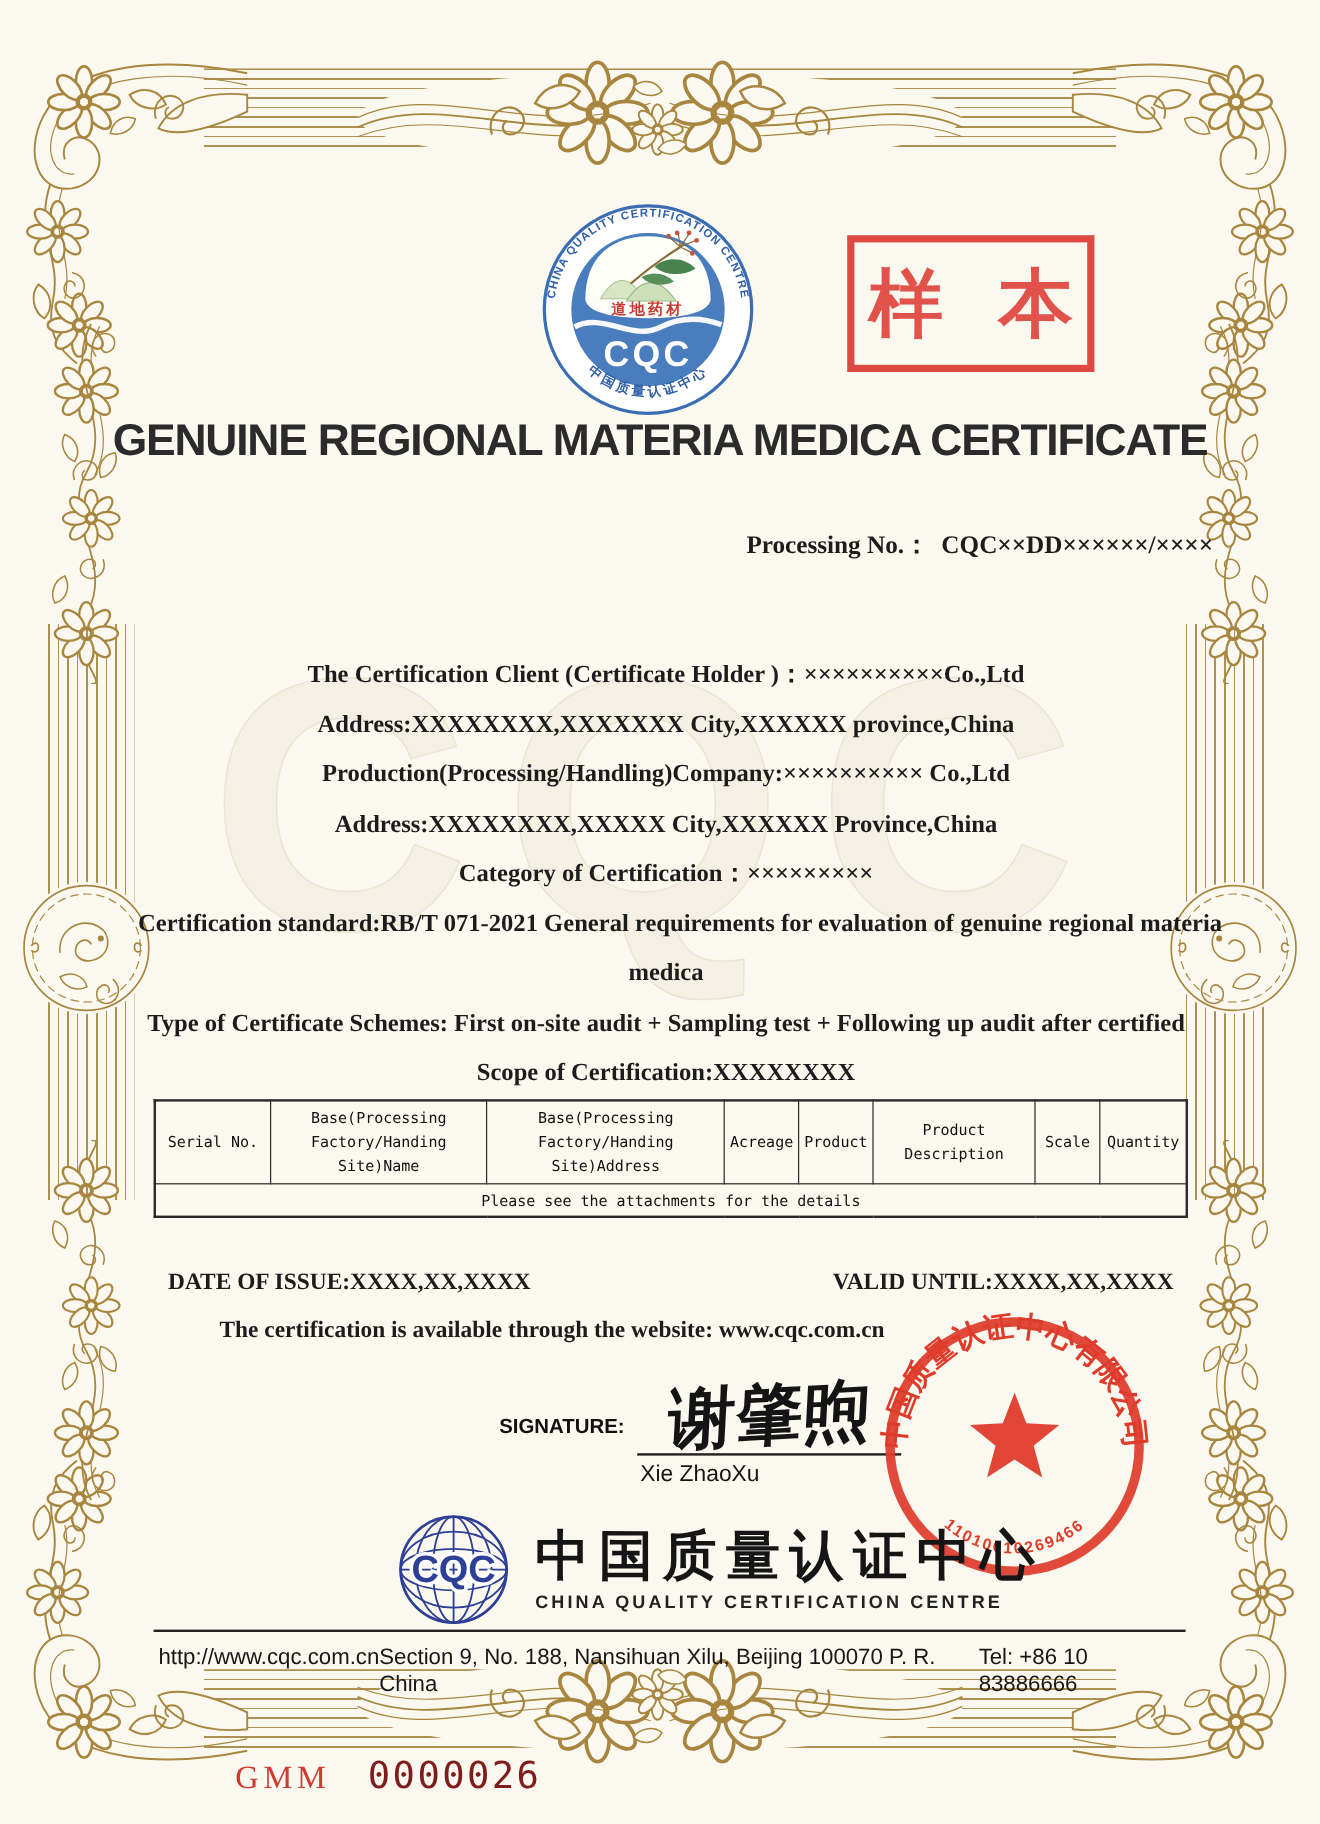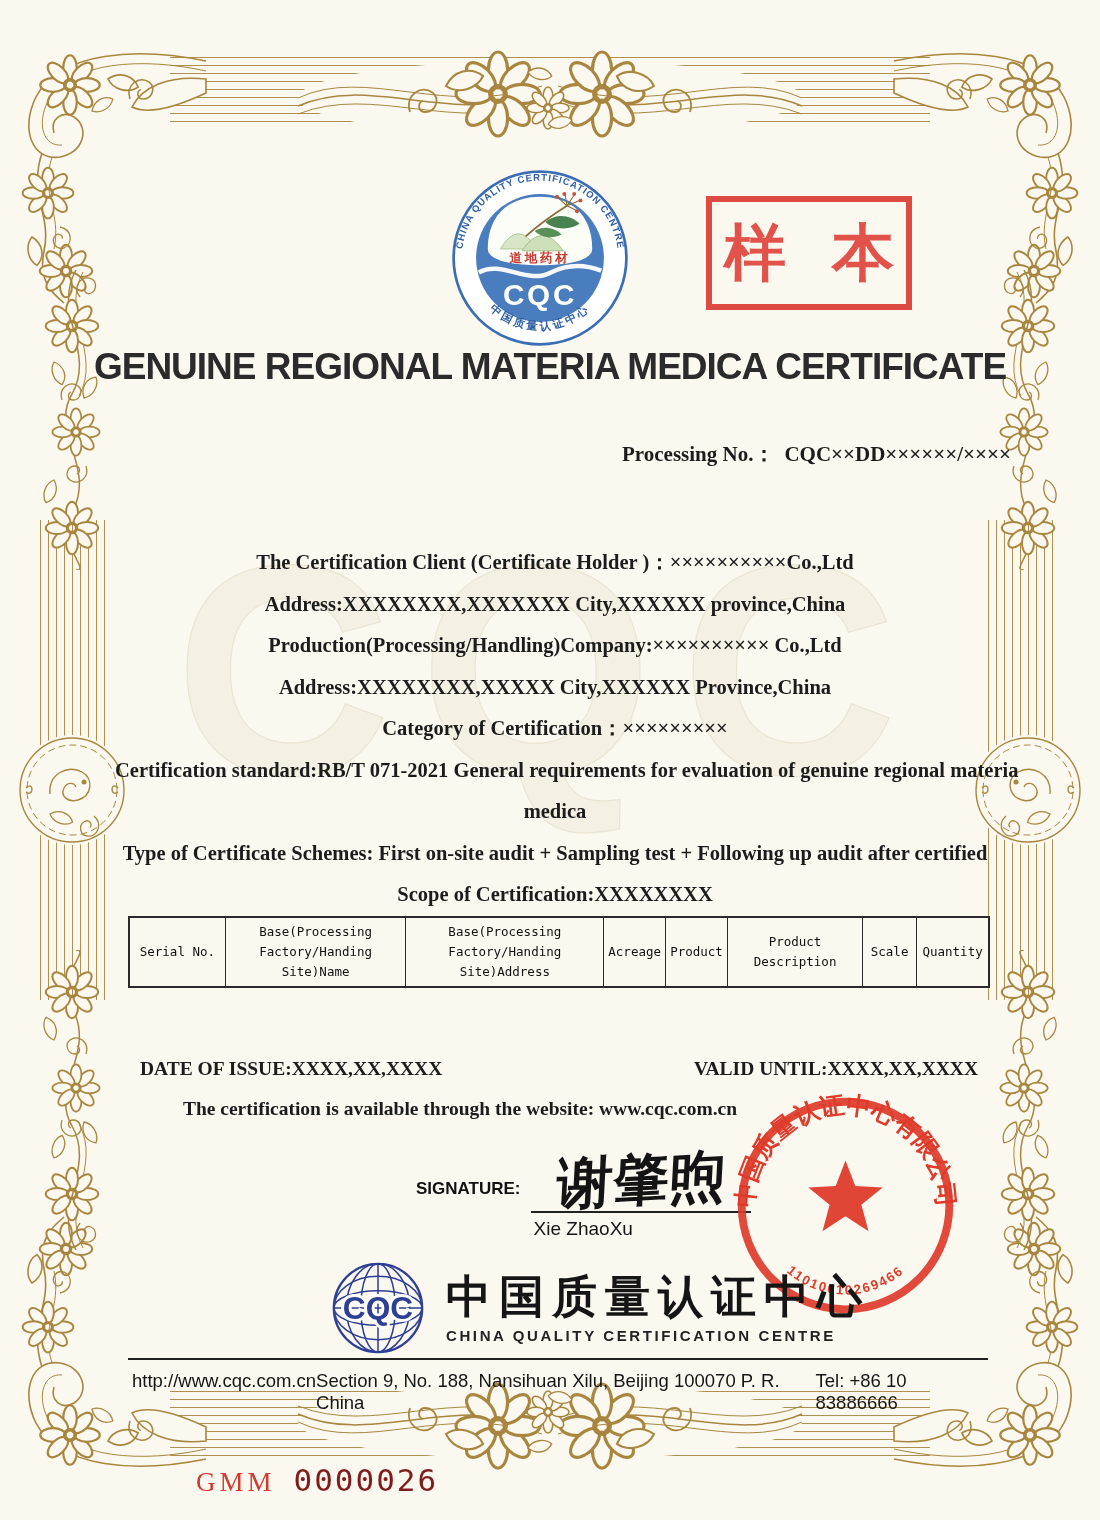--- a/index.html
+++ b/index.html
@@ -82,21 +82,21 @@
     color:#151515;line-height:1.1;}
   .blogo-en{font-family:"Liberation Sans",sans-serif;font-weight:bold;font-size:15px;letter-spacing:2.6px;
     color:#222;margin-top:6px;}
 
   
   .footer-rule{position:absolute;top:1358px;left:128px;right:112px;height:2px;background:#222;}
   .footer{position:absolute;top:1370px;left:132px;right:112px;display:flex;justify-content:space-between;
     font-family:"Liberation Sans",sans-serif;font-size:18.5px;color:#161616;}
 
   
-  .serial{position:absolute;top:1462px;left:196px;display:flex;align-items:baseline;gap:18px;}
+  .serial{position:absolute;top:1462px;left:196px;display:flex;align-items:baseline;gap:31px;}
   .serial-prefix{font-family:"Liberation Serif",serif;font-size:27px;letter-spacing:4px;color:#cf3b31;}
   .serial-number{font-family:"DejaVu Sans Mono",monospace;font-size:31px;letter-spacing:2px;color:#7f1d1d;}
 
   svg text{font-family:"Liberation Sans",sans-serif;}
 </style>
 </head>
 <body>
 
 <div class="page">
 
@@ -291,20 +291,23 @@
         <tr>
       <th>Serial No.</th>
       <th>Base(Processing Factory/Handing Site)Name</th>
       <th>Base(Processing Factory/Handing Site)Address</th>
       <th>Acreage</th>
       <th>Product</th>
       <th>Product Description</th>
       <th>Scale</th>
       <th>Quantity</th>
     </tr>
+    <tr>
+      <td colspan="8">Please see the attachments for the details</td>
+    </tr>
   </tbody>
     </table>
 
   <div class="dates">
     <span>DATE OF ISSUE:XXXX,XX,XXXX</span>
     <span>VALID UNTIL:XXXX,XX,XXXX</span>
   </div>
 
   <div class="website">The certification is available through the website: www.cqc.com.cn</div>
 

